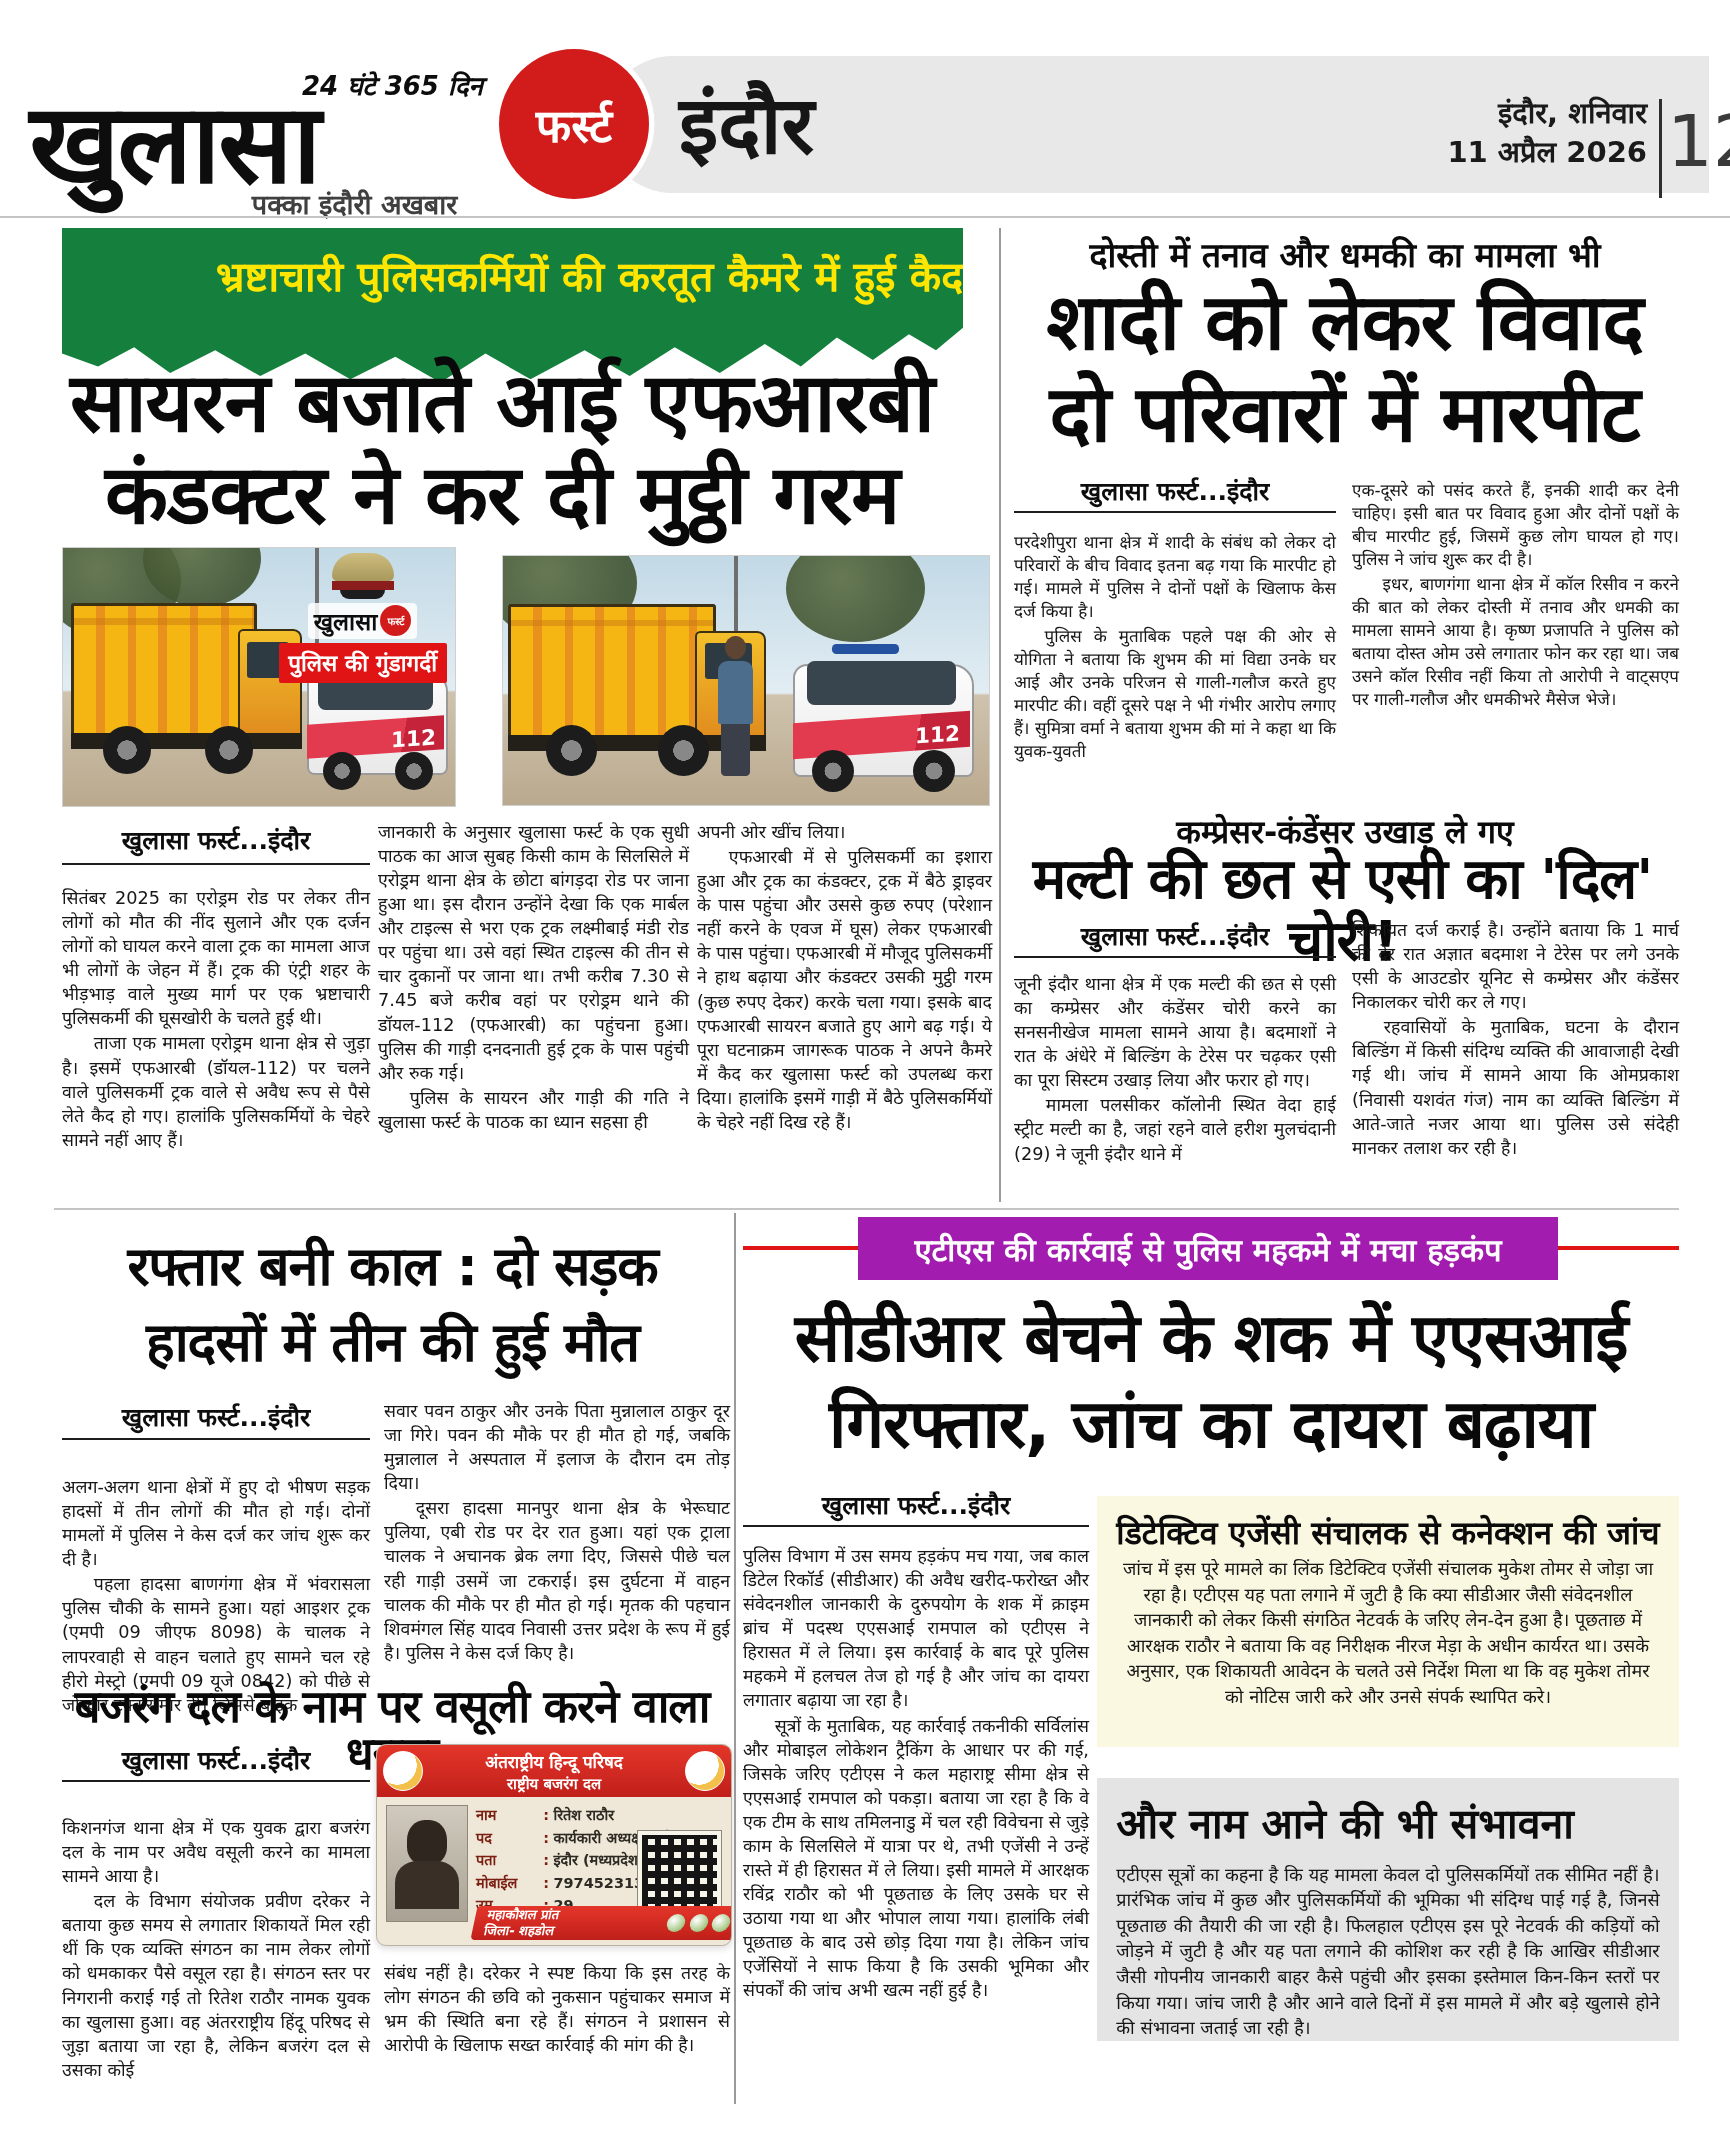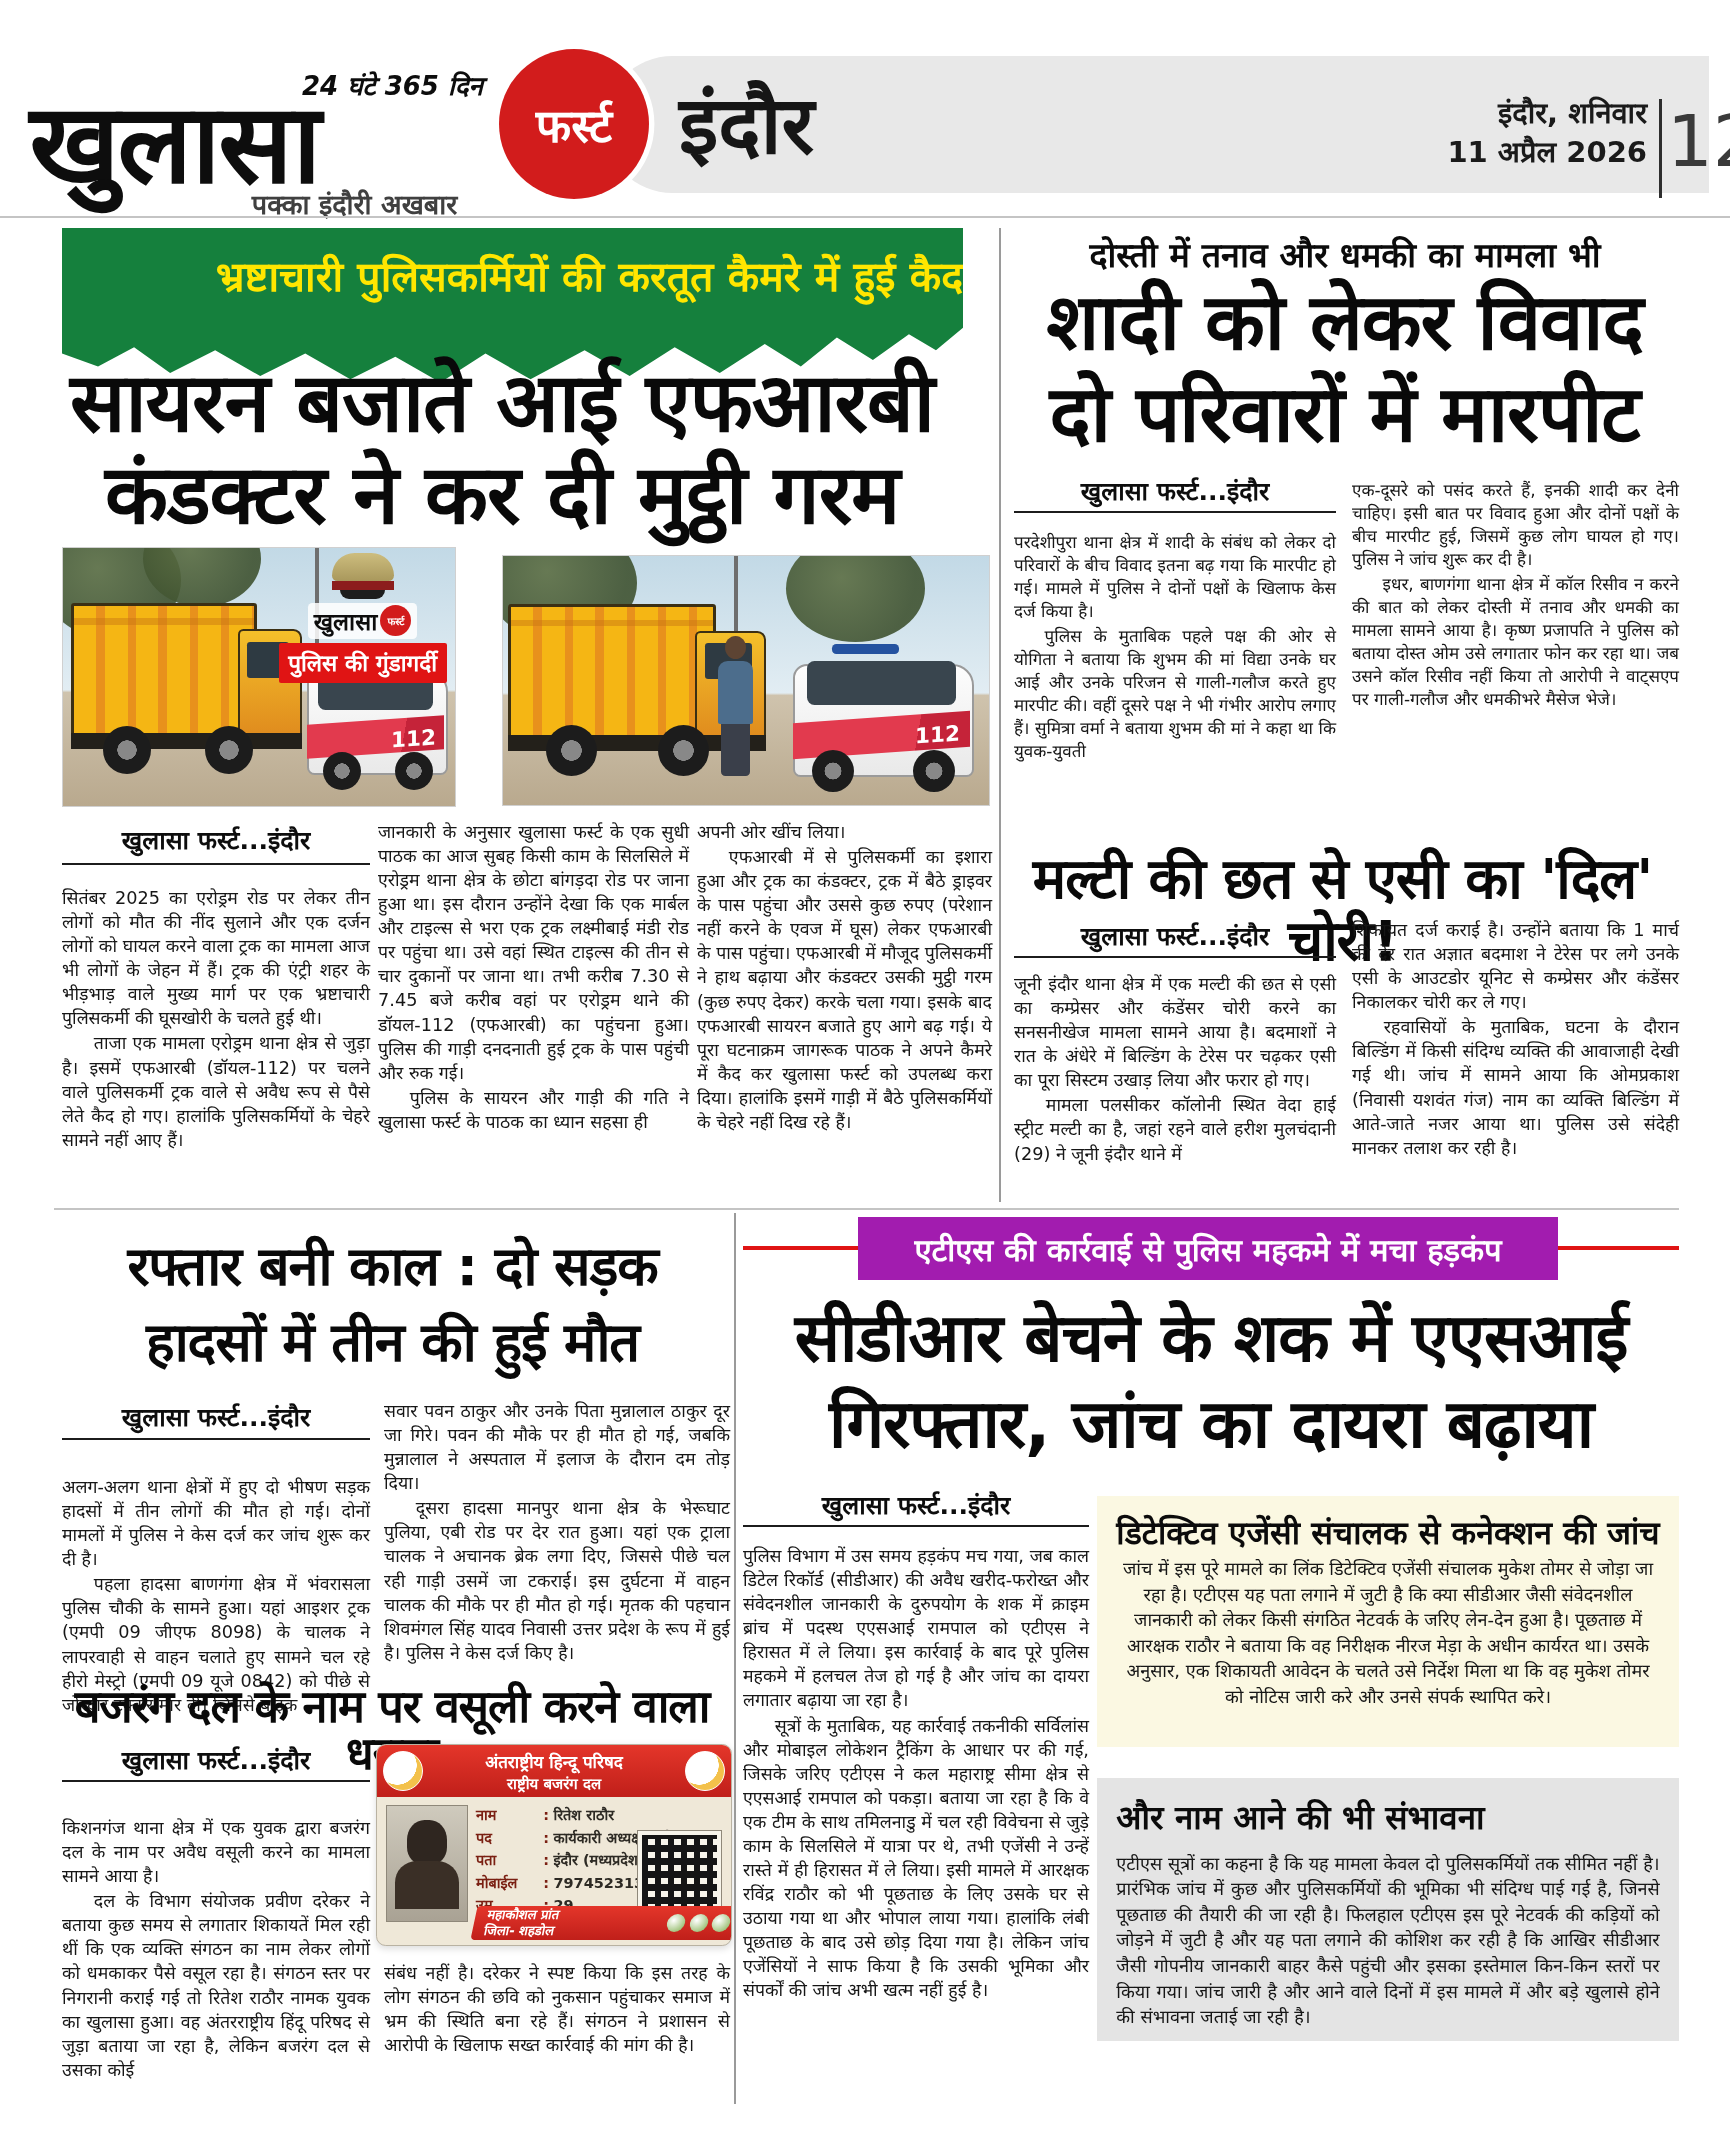--- a/index.html
+++ b/index.html
@@ -214,20 +214,21 @@
   <div class="abs byline-rule" style="left:1014px;top:511px;width:322px;"></div>
   <div class="abs col" style="left:1014px;top:531px;width:322px;height:279px;font-size:17px;">
     <p>परदेशीपुरा थाना क्षेत्र में शादी के संबंध को लेकर दो परिवारों के बीच विवाद इतना बढ़ गया कि मारपीट हो गई। मामले में पुलिस ने दोनों पक्षों के खिलाफ केस दर्ज किया है।</p>
     <p>पुलिस के मुताबिक पहले पक्ष की ओर से योगिता ने बताया कि शुभम की मां विद्या उनके घर आई और उनके परिजन से गाली-गलौज करते हुए मारपीट की। वहीं दूसरे पक्ष ने भी गंभीर आरोप लगाए हैं। सुमित्रा वर्मा ने बताया शुभम की मां ने कहा था कि युवक-युवती</p>
   </div>
   <div class="abs col" style="left:1352px;top:479px;width:327px;height:333px;font-size:17px;">
     <p>एक-दूसरे को पसंद करते हैं, इनकी शादी कर देनी चाहिए। इसी बात पर विवाद हुआ और दोनों पक्षों के बीच मारपीट हुई, जिसमें कुछ लोग घायल हो गए। पुलिस ने जांच शुरू कर दी है।</p>
     <p>इधर, बाणगंगा थाना क्षेत्र में कॉल रिसीव न करने की बात को लेकर दोस्ती में तनाव और धमकी का मामला सामने आया है। कृष्ण प्रजापति ने पुलिस को बताया दोस्त ओम उसे लगातार फोन कर रहा था। जब उसने कॉल रिसीव नहीं किया तो आरोपी ने वाट्सएप पर गाली-गलौज और धमकीभरे मैसेज भेजे।</p>
   </div>
 
+  <div class="abs kicker" style="left:1011px;top:809px;width:668px;font-size:32px;">कम्प्रेसर-कंडेंसर उखाड़ ले गए</div>
   <div class="abs headline" style="left:1006px;top:848px;width:673px;font-size:56px;line-height:1.1;">मल्टी की छत से एसी का 'दिल' चोरी!</div>
   <div class="abs byline" style="left:1014px;top:918px;width:322px;">खुलासा फर्स्ट...इंदौर</div>
   <div class="abs byline-rule" style="left:1014px;top:956px;width:322px;"></div>
   <div class="abs col" style="left:1014px;top:972px;width:322px;height:228px;">
     <p>जूनी इंदौर थाना क्षेत्र में एक मल्टी की छत से एसी का कम्प्रेसर और कंडेंसर चोरी करने का सनसनीखेज मामला सामने आया है। बदमाशों ने रात के अंधेरे में बिल्डिंग के टेरेस पर चढ़कर एसी का पूरा सिस्टम उखाड़ लिया और फरार हो गए।</p>
     <p>मामला पलसीकर कॉलोनी स्थित वेदा हाई स्ट्रीट मल्टी का है, जहां रहने वाले हरीश मुलचंदानी (29) ने जूनी इंदौर थाने में</p>
   </div>
   <div class="abs col" style="left:1352px;top:918px;width:327px;height:282px;">
     <p>शिकायत दर्ज कराई है। उन्होंने बताया कि 1 मार्च की देर रात अज्ञात बदमाश ने टेरेस पर लगे उनके एसी के आउटडोर यूनिट से कम्प्रेसर और कंडेंसर निकालकर चोरी कर ले गए।</p>
     <p>रहवासियों के मुताबिक, घटना के दौरान बिल्डिंग में किसी संदिग्ध व्यक्ति की आवाजाही देखी गई थी। जांच में सामने आया कि ओमप्रकाश (निवासी यशवंत गंज) नाम का व्यक्ति बिल्डिंग में आते-जाते नजर आया था। पुलिस उसे संदेही मानकर तलाश कर रही है।</p>
@@ -309,18 +310,18 @@
     <p>पुलिस विभाग में उस समय हड़कंप मच गया, जब काल डिटेल रिकॉर्ड (सीडीआर) की अवैध खरीद-फरोख्त और संवेदनशील जानकारी के दुरुपयोग के शक में क्राइम ब्रांच में पदस्थ एएसआई रामपाल को एटीएस ने हिरासत में ले लिया। इस कार्रवाई के बाद पूरे पुलिस महकमे में हलचल तेज हो गई है और जांच का दायरा लगातार बढ़ाया जा रहा है।</p>
     <p>सूत्रों के मुताबिक, यह कार्रवाई तकनीकी सर्विलांस और मोबाइल लोकेशन ट्रैकिंग के आधार पर की गई, जिसके जरिए एटीएस ने कल महाराष्ट्र सीमा क्षेत्र से एएसआई रामपाल को पकड़ा। बताया जा रहा है कि वे एक टीम के साथ तमिलनाडु में चल रही विवेचना से जुड़े काम के सिलसिले में यात्रा पर थे, तभी एजेंसी ने उन्हें रास्ते में ही हिरासत में ले लिया। इसी मामले में आरक्षक रविंद्र राठौर को भी पूछताछ के लिए उसके घर से उठाया गया था और भोपाल लाया गया। हालांकि लंबी पूछताछ के बाद उसे छोड़ दिया गया है। लेकिन जांच एजेंसियों ने साफ किया है कि उसकी भूमिका और संपर्कों की जांच अभी खत्म नहीं हुई है।</p>
   </div>
 
   <div class="abs yellow-box" style="left:1097px;top:1496px;width:582px;height:251px;box-sizing:border-box;padding:14px 18px;">
     <div class="box-title" style="font-size:32px;text-align:center;margin-bottom:3px;">डिटेक्टिव एजेंसी संचालक से कनेक्शन की जांच</div>
     <div class="box-text" style="text-align:center;">जांच में इस पूरे मामले का लिंक डिटेक्टिव एजेंसी संचालक मुकेश तोमर से जोड़ा जा रहा है। एटीएस यह पता लगाने में जुटी है कि क्या सीडीआर जैसी संवेदनशील जानकारी को लेकर किसी संगठित नेटवर्क के जरिए लेन-देन हुआ है। पूछताछ में आरक्षक राठौर ने बताया कि वह निरीक्षक नीरज मेड़ा के अधीन कार्यरत था। उसके अनुसार, एक शिकायती आवेदन के चलते उसे निर्देश मिला था कि वह मुकेश तोमर को नोटिस जारी करे और उनसे संपर्क स्थापित करे।</div>
   </div>
 
   <div class="abs gray-box" style="left:1097px;top:1778px;width:582px;height:263px;box-sizing:border-box;padding:16px 19.3px;">
-    <div class="box-title" style="font-size:33px;margin-bottom:11.8px;">और नाम आने की भी संभावना</div>
+    <div class="box-title" style="font-size:41px;margin-bottom:11.8px;">और नाम आने की भी संभावना</div>
     <div class="box-text">एटीएस सूत्रों का कहना है कि यह मामला केवल दो पुलिसकर्मियों तक सीमित नहीं है। प्रारंभिक जांच में कुछ और पुलिसकर्मियों की भूमिका भी संदिग्ध पाई गई है, जिनसे पूछताछ की तैयारी की जा रही है। फिलहाल एटीएस इस पूरे नेटवर्क की कड़ियों को जोड़ने में जुटी है और यह पता लगाने की कोशिश कर रही है कि आखिर सीडीआर जैसी गोपनीय जानकारी बाहर कैसे पहुंची और इसका इस्तेमाल किन-किन स्तरों पर किया गया। जांच जारी है और आने वाले दिनों में इस मामले में और बड़े खुलासे होने की संभावना जताई जा रही है।</div>
   </div>
 
 </div>
 
 
 </body></html>

